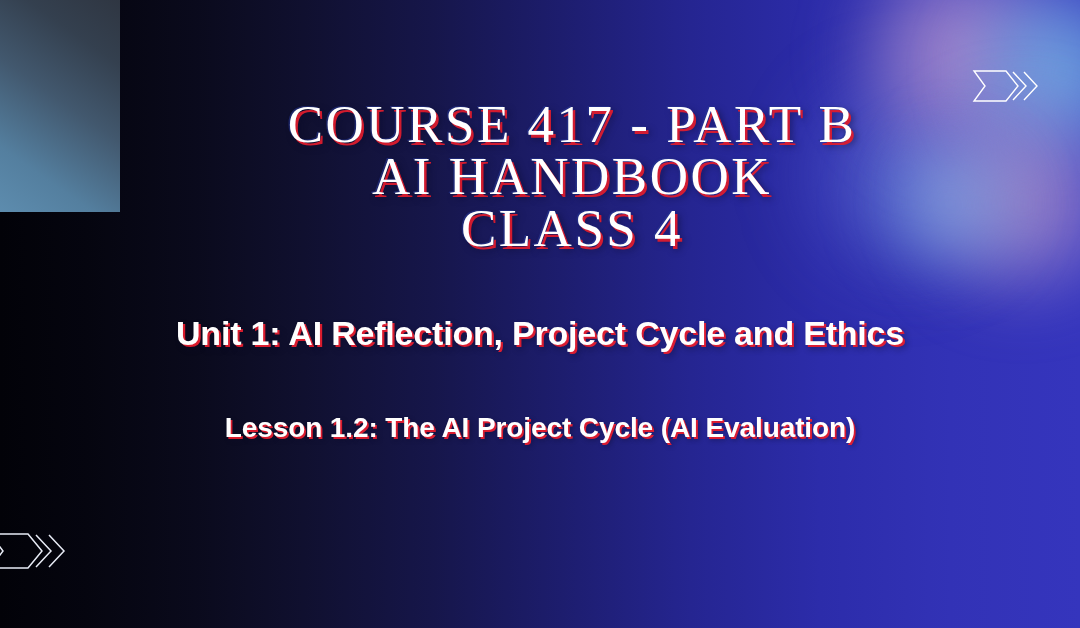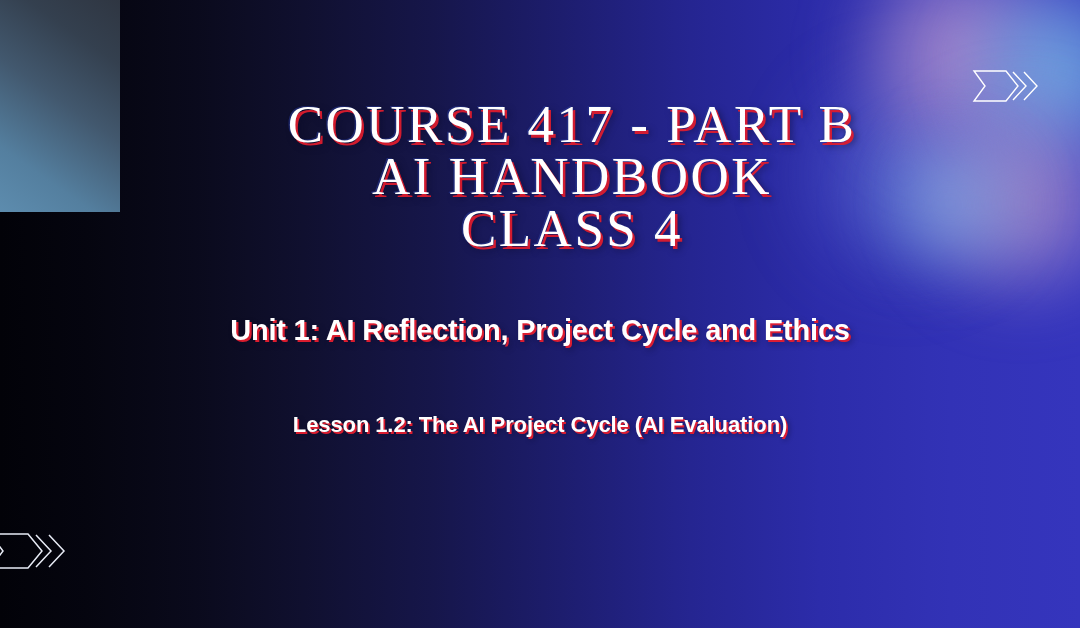--- a/index.html
+++ b/index.html
@@ -134,37 +134,37 @@
        4px 4px 7px rgba(10, 10, 40, 0.55);
   }
 
   .unit-line {
     position: absolute;
     left: 0;
     top: 314px;
     width: 1080px;
     font-family: "Liberation Sans", sans-serif;
     font-weight: bold;
-    font-size: 29px;
+    font-size: 34px;
     letter-spacing: -0.2px;
     color: #ffffff;
     white-space: nowrap;
     text-shadow:
        2.2px 2.2px 0 rgba(230, 30, 46, 0.95),
        3.5px 3.5px 6px rgba(10, 10, 40, 0.45);
   }
 
   .lesson-line {
     position: absolute;
     left: 0;
     top: 412px;
     width: 1080px;
     font-family: "Liberation Sans", sans-serif;
     font-weight: bold;
-    font-size: 22px;
+    font-size: 28px;
     letter-spacing: -0.1px;
     color: #ffffff;
     white-space: nowrap;
     text-shadow:
        1.8px 1.8px 0 rgba(230, 30, 46, 0.95),
        3px 3px 5px rgba(10, 10, 40, 0.45);
   }
 </style>
 </head>
 <body>

